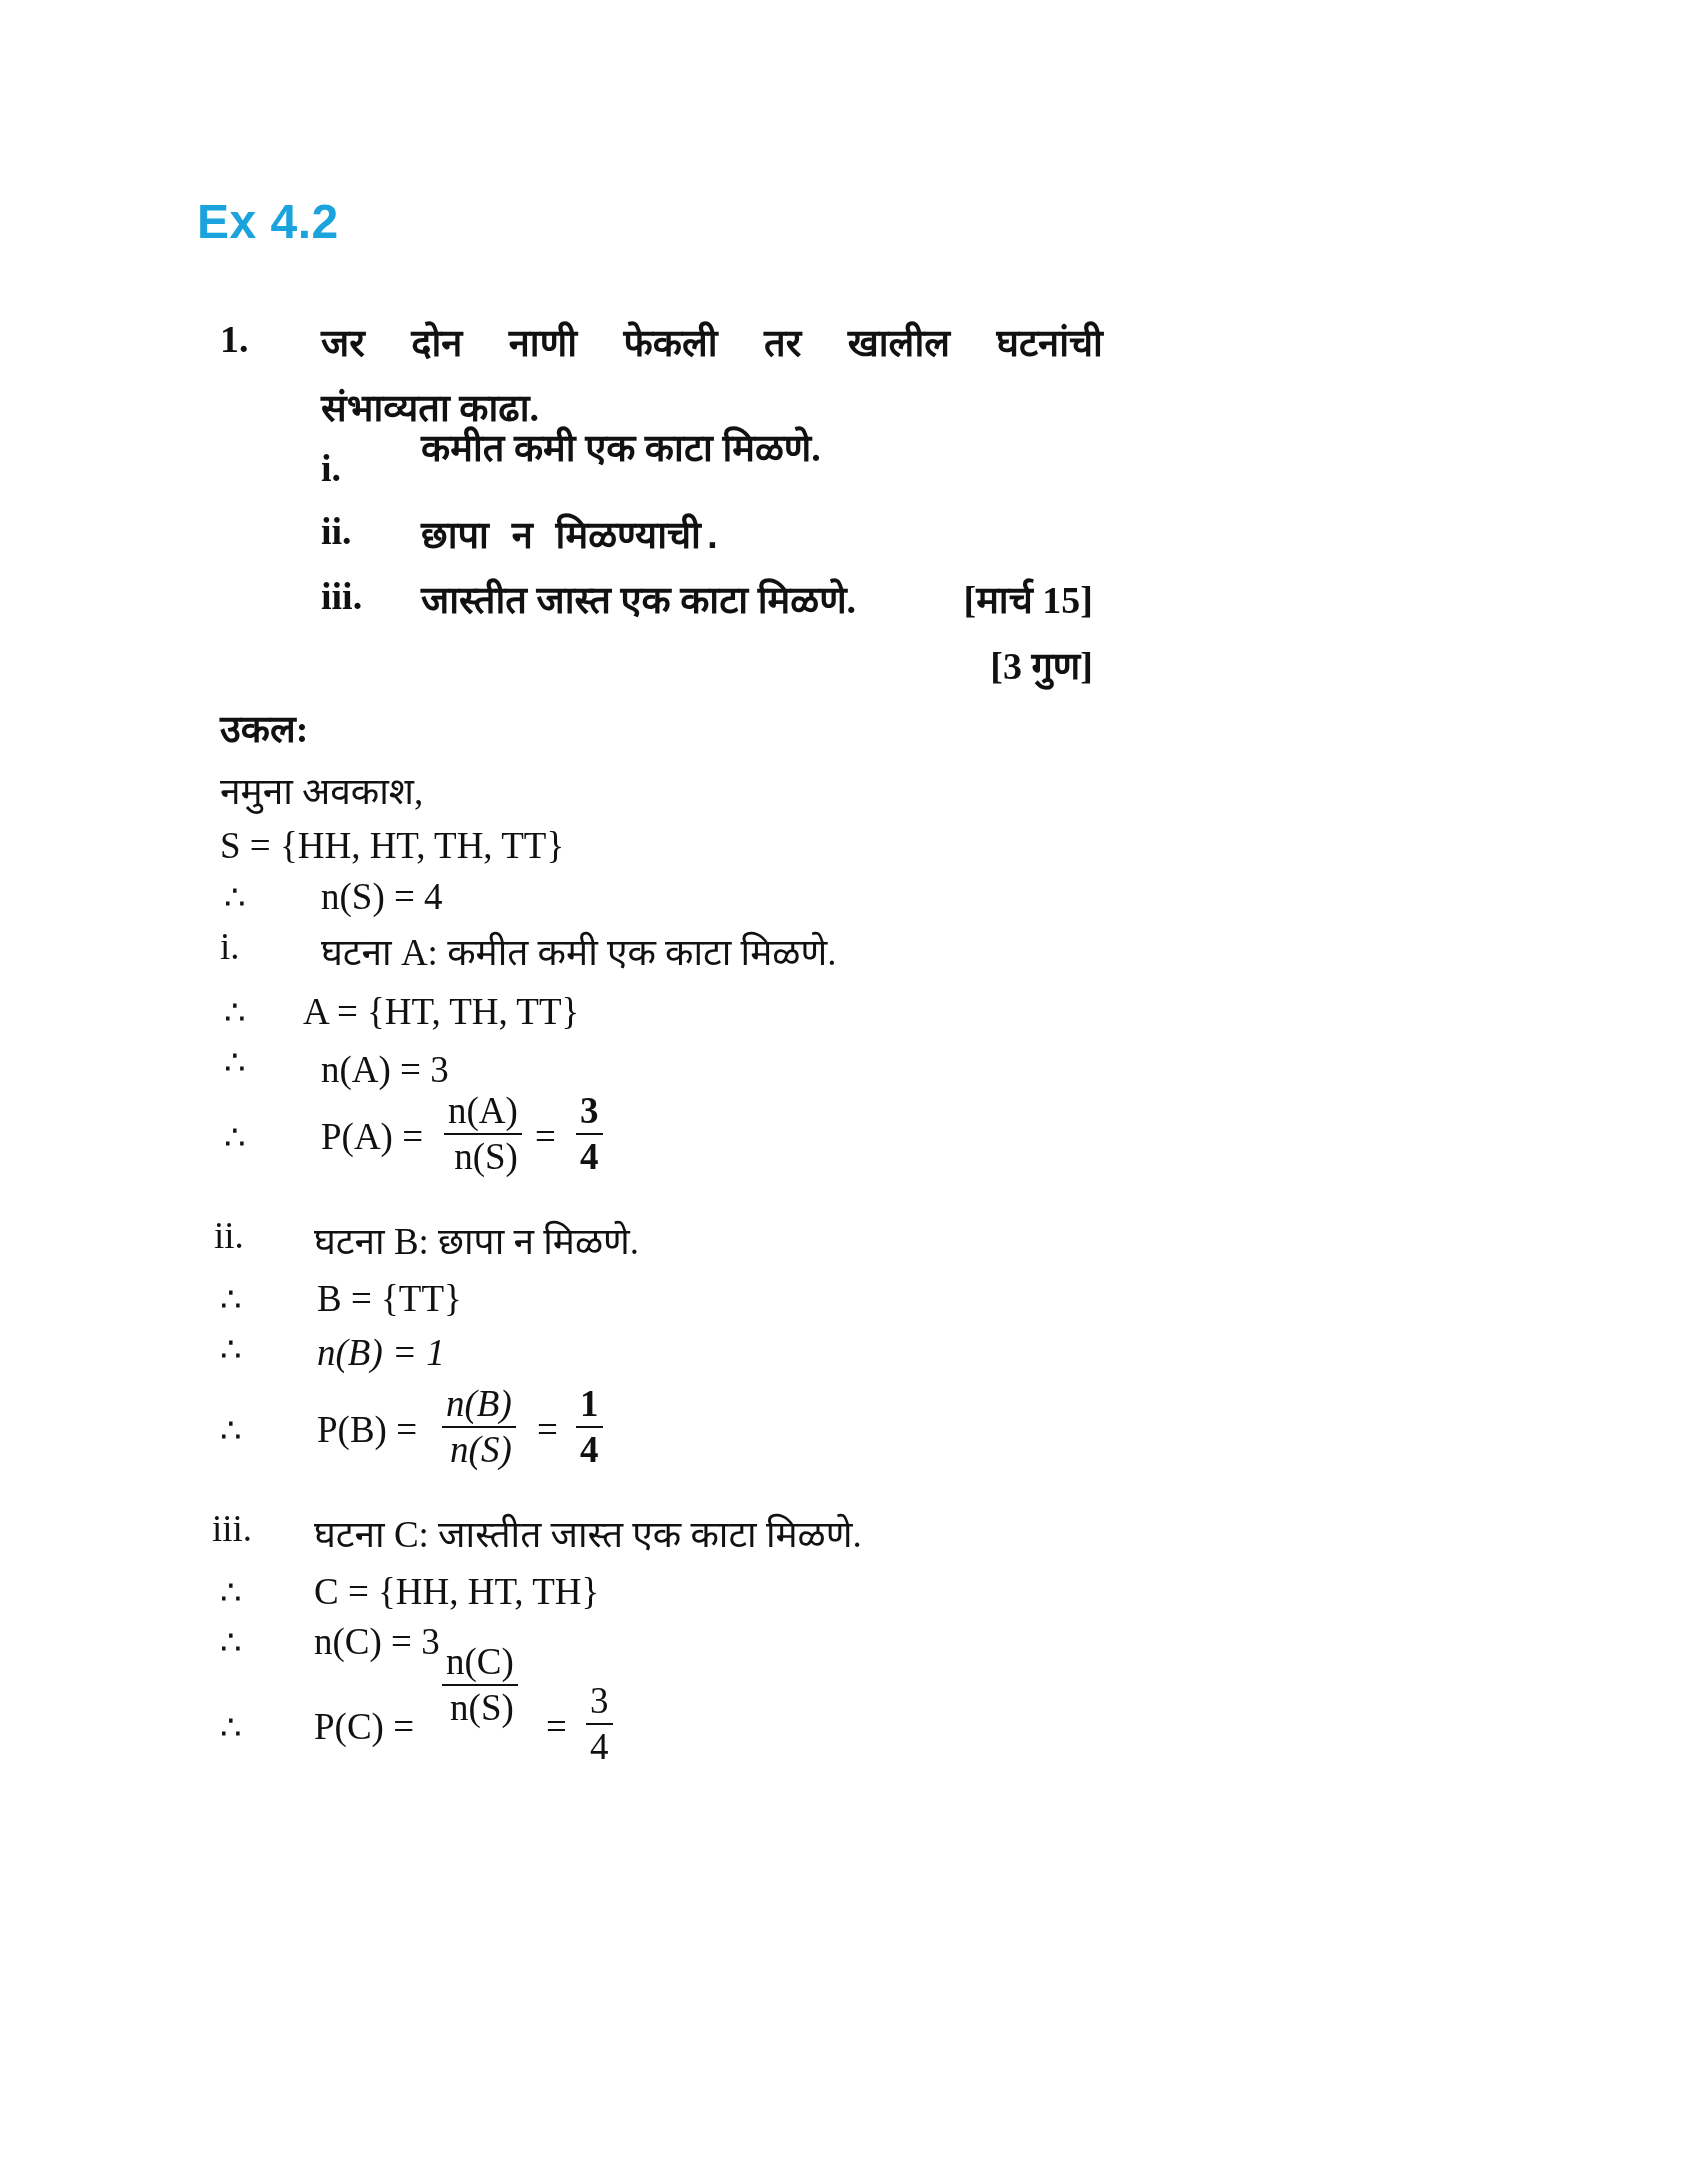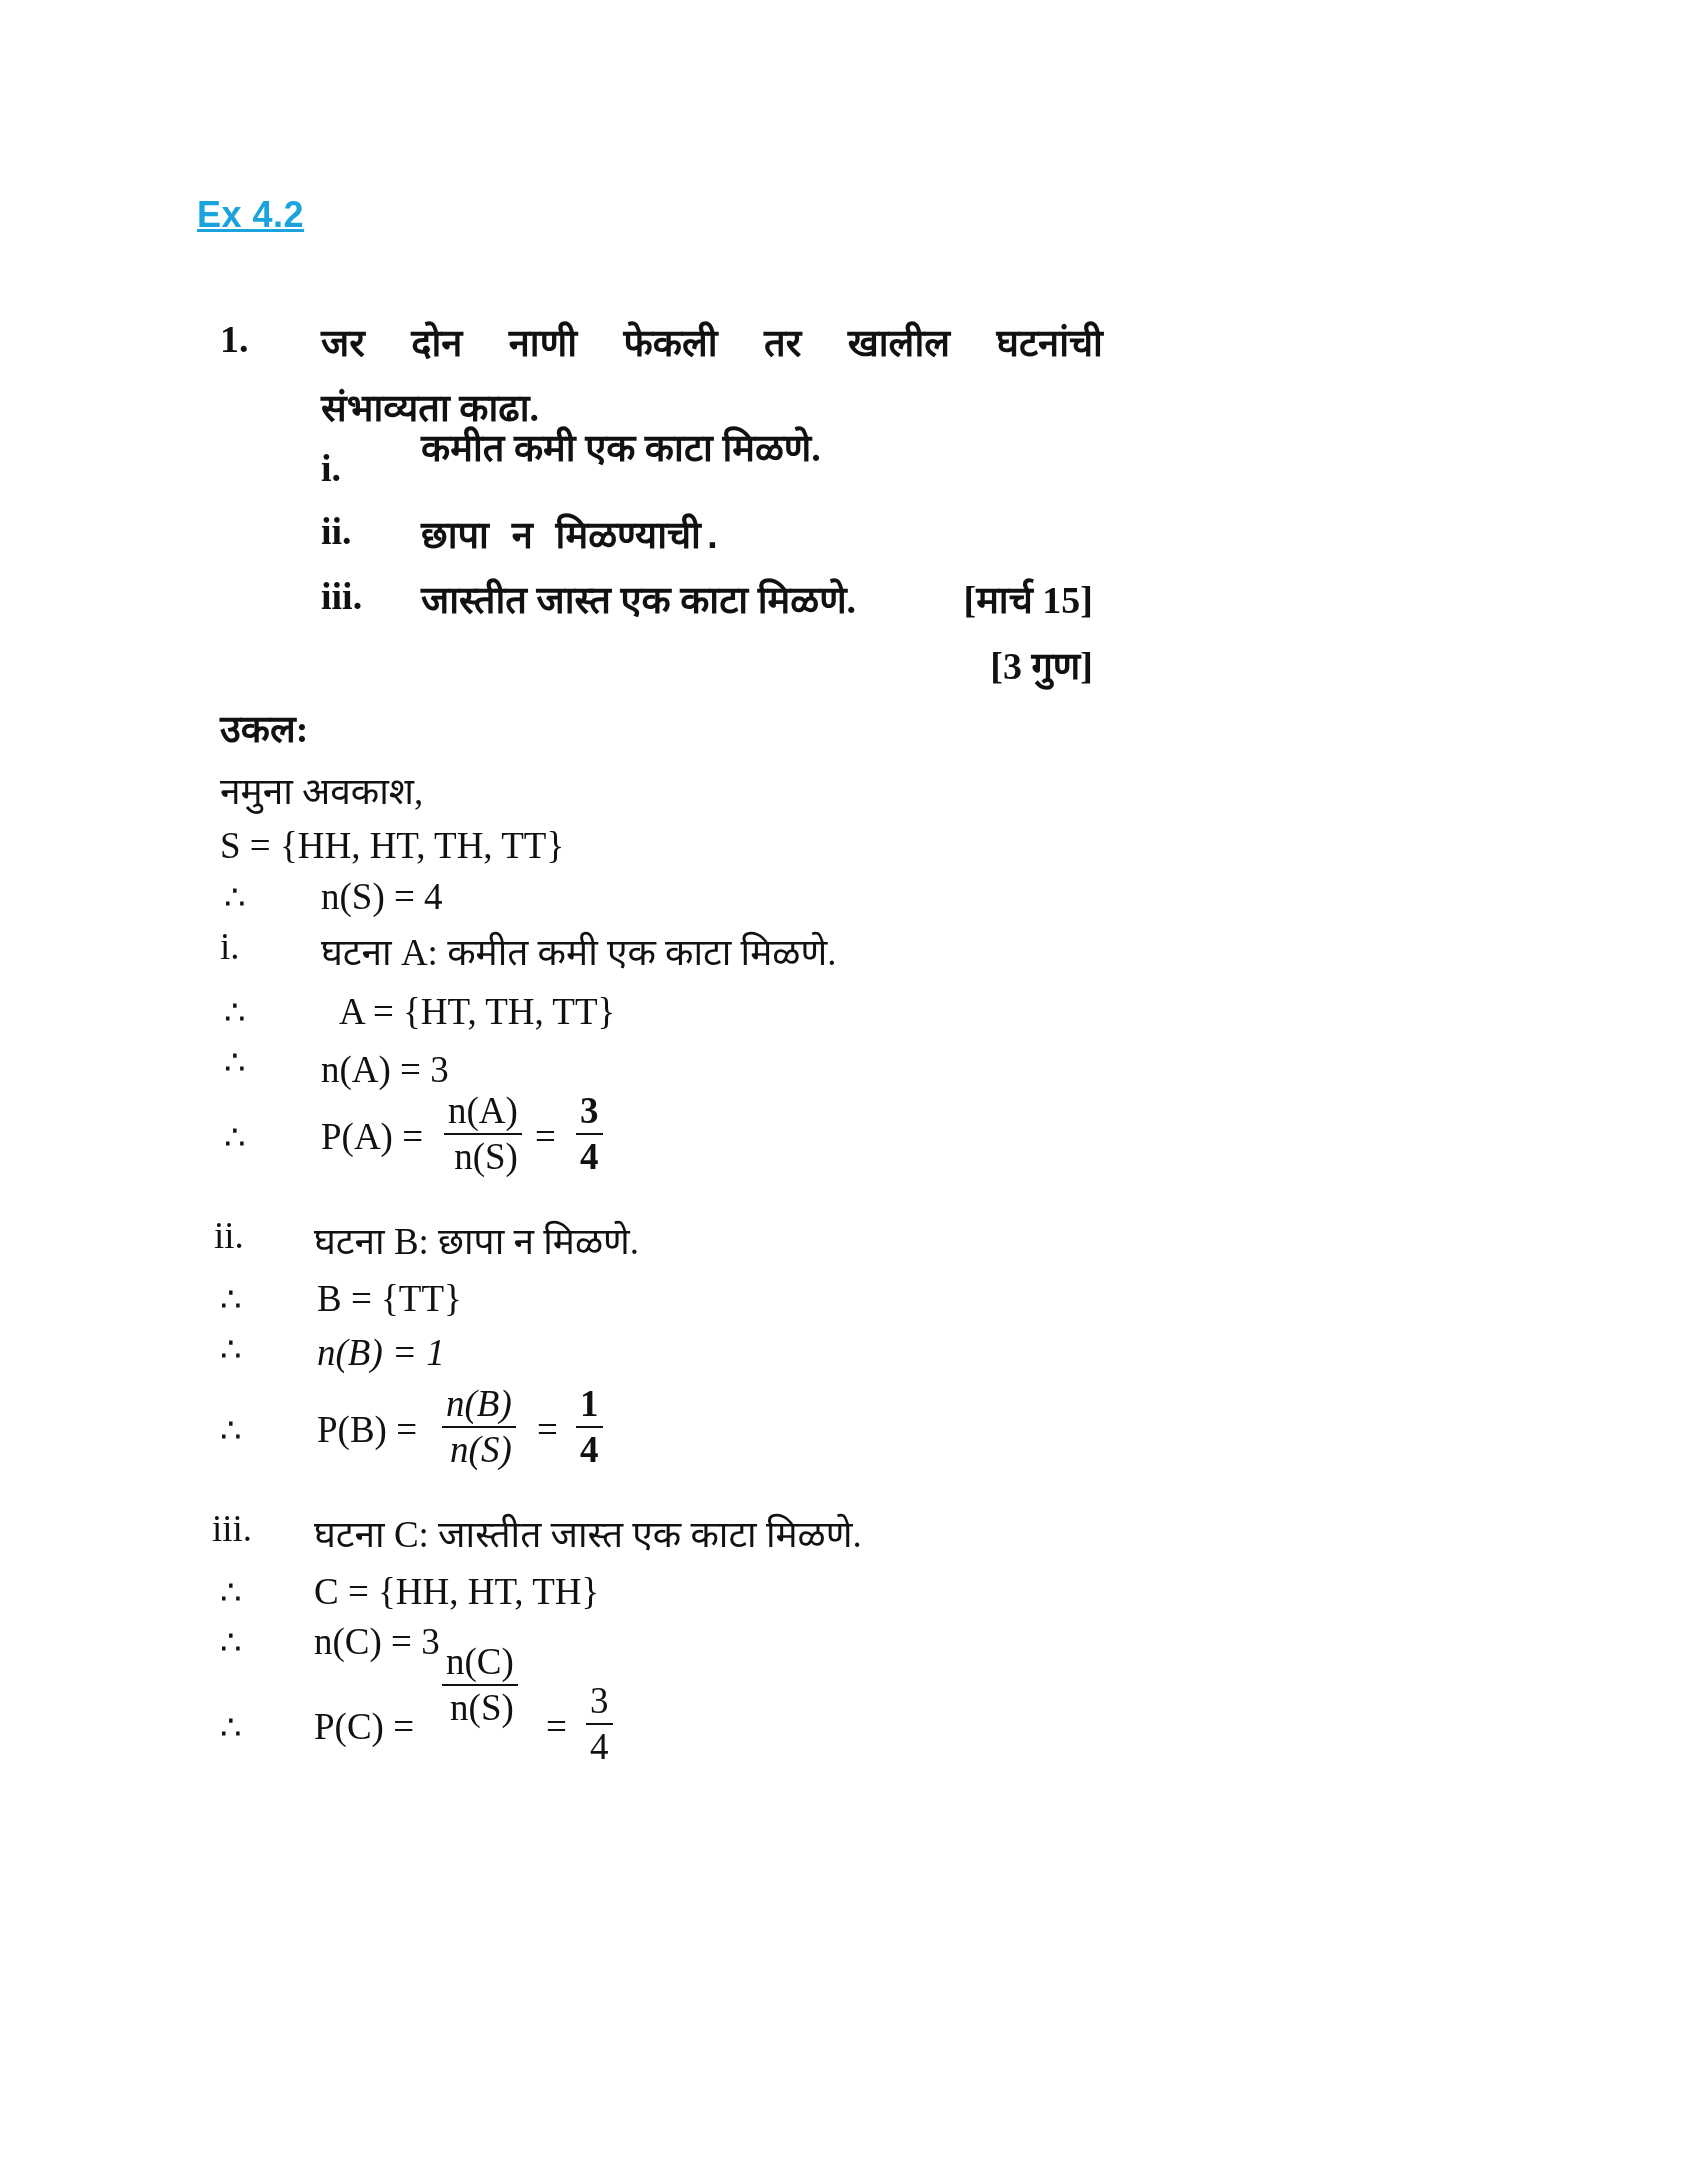--- a/index.html
+++ b/index.html
@@ -1,19 +1,19 @@
 <!DOCTYPE html>
 <html><head>
 <meta charset="utf-8">
 <style>
   html, body { margin: 0; padding: 0; background: #ffffff; }
   body { width: 1683px; height: 2178px; position: relative; overflow: hidden; color: #111; }
   .abs { position: absolute; white-space: nowrap; }
   .ex-title { left: 197px; top: 194px; font-family: "Liberation Sans", "DejaVu Sans", sans-serif;
-              font-weight: bold; font-size: 36px; color: #1aa3dc; letter-spacing: 0.5px; text-decoration: underline; }
+              font-weight: bold; font-size: 48px; color: #1aa3dc; letter-spacing: 0.5px; }
   .q { font-family: "Liberation Serif", "DejaVu Serif", serif; font-weight: bold; font-size: 38px; }
   .q-num { left: 220px; top: 317px; }
   .q-line1 { left: 321px; top: 315px; width: 782px; display: flex; justify-content: space-between; }
   .q-line2 { left: 321px; top: 380px; }
   .q-sub-marker { left: 321px; }
   .q-sub-text { left: 421px; }
   .q-right { right: 590px; }
   .sol { font-family: "Liberation Serif", "DejaVu Serif", serif; font-size: 37px; }
   .sol-title { left: 220px; top: 701px; font-weight: bold; font-size: 38px; }
   .therefore { font-size: 34px; }
@@ -54,21 +54,21 @@
 <div class="abs sol sol-title">उकल:</div>
 <div class="abs sol" style="left:220px; top:764px;">नमुना अवकाश,</div>
 <div class="abs sol" style="left:220px; top:824px;">S = {HH, HT, TH, TT}</div>
 
 <div class="abs sol therefore" style="left:224px; top:877px;">∴</div>
 <div class="abs sol" style="left:321px; top:875px;">n(S) = 4</div>
 
 <div class="abs sol" style="left:220px; top:925px;">i.</div>
 <div class="abs sol" style="left:321px; top:925px;">घटना A: कमीत कमी एक काटा मिळणे.</div>
 <div class="abs sol therefore" style="left:224px; top:992px;">∴</div>
-<div class="abs sol" style="left:339px; top:990px;">A = {HT, TH, TT}</div>
+<div class="abs sol" style="left:303px; top:990px;">A = {HT, TH, TT}</div>
 <div class="abs sol therefore" style="left:224px; top:1042px;">∴</div>
 <div class="abs sol" style="left:321px; top:1040px;margin-top:8px;">n(A) = 3</div>
 <div class="abs sol therefore" style="left:224px; top:1117px;">∴</div>
 <div class="abs sol" style="left:321px; top:1115px;">P(A) =</div>
 <div class="frac sol" style="left:444px; top:1089px;">
   <span class="num">n(A)</span>
   <span class="bar"></span>
   <span class="den">n(S)</span>
 </div>
 <div class="abs sol" style="left:535px; top:1115px;">=</div>

